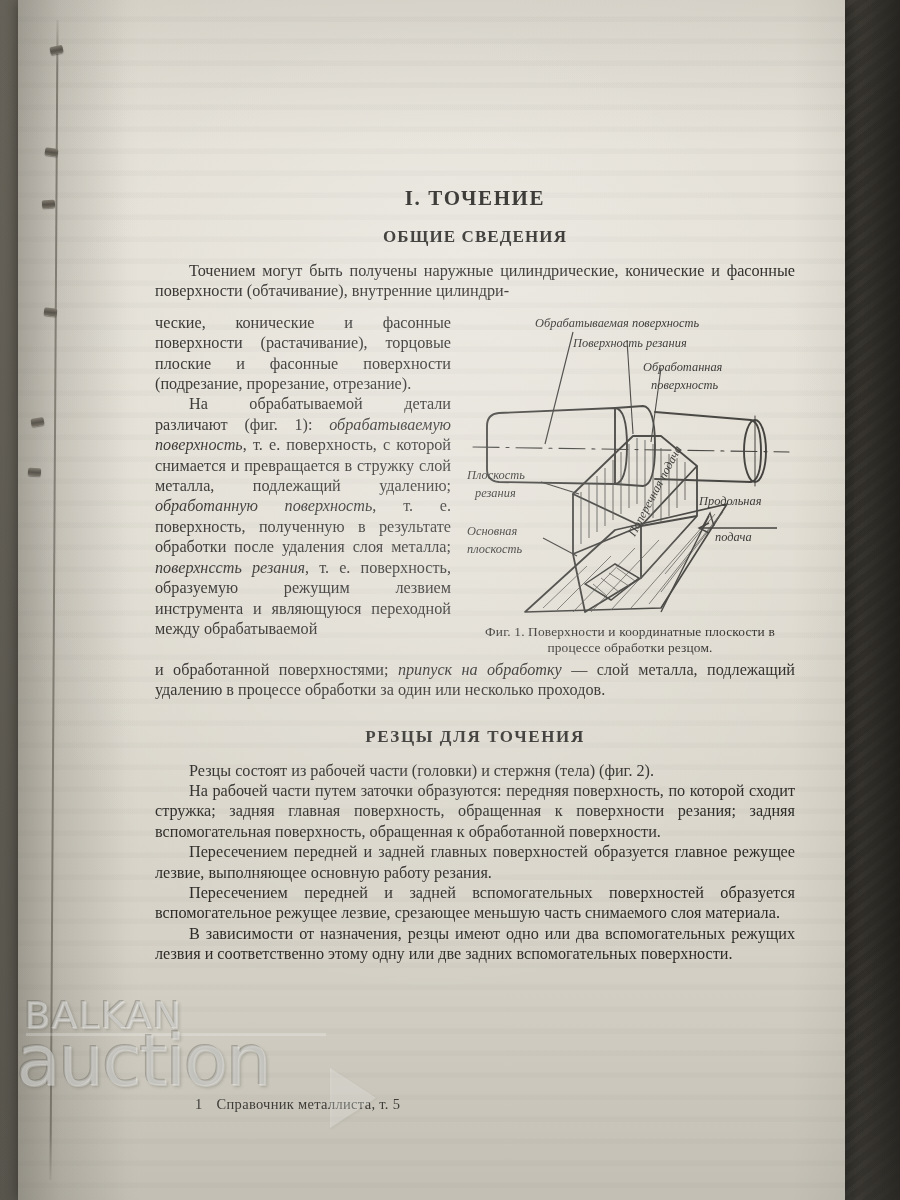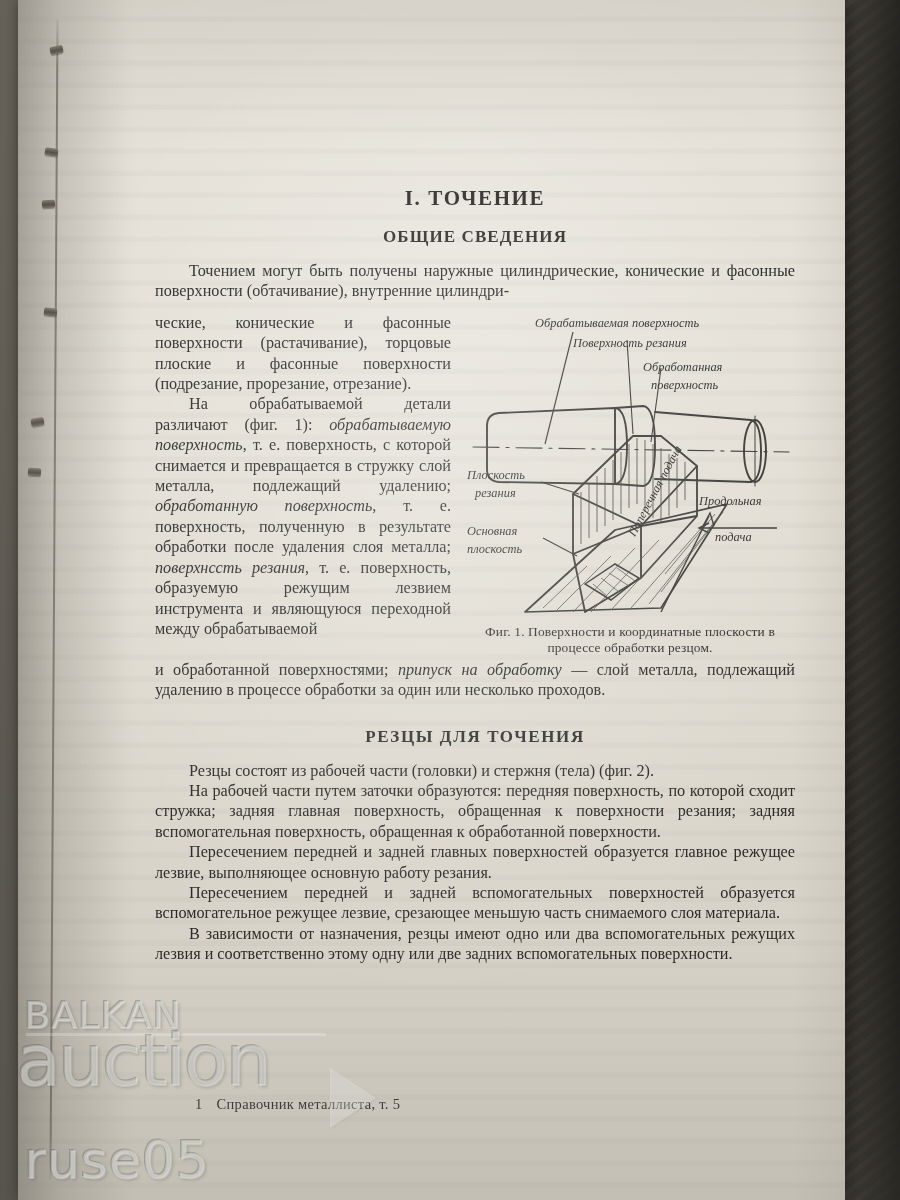--- a/index.html
+++ b/index.html
@@ -372,16 +372,15 @@
       <span class="fn-num">1</span><span>Справочник металлиста, т. 5</span>
     </div>
 
   </div>
 
   <div class="sheet-vignette"></div>
 
   <div class="wm wm-balkan">BALKAN</div>
   <div class="wm-underline"></div>
   <div class="wm wm-auction">auction</div>
-  <div class="wm wm-ruse">ruse05</div>
   <div class="wm wm-play"></div>
 
 </div>
 
 </body></html>

